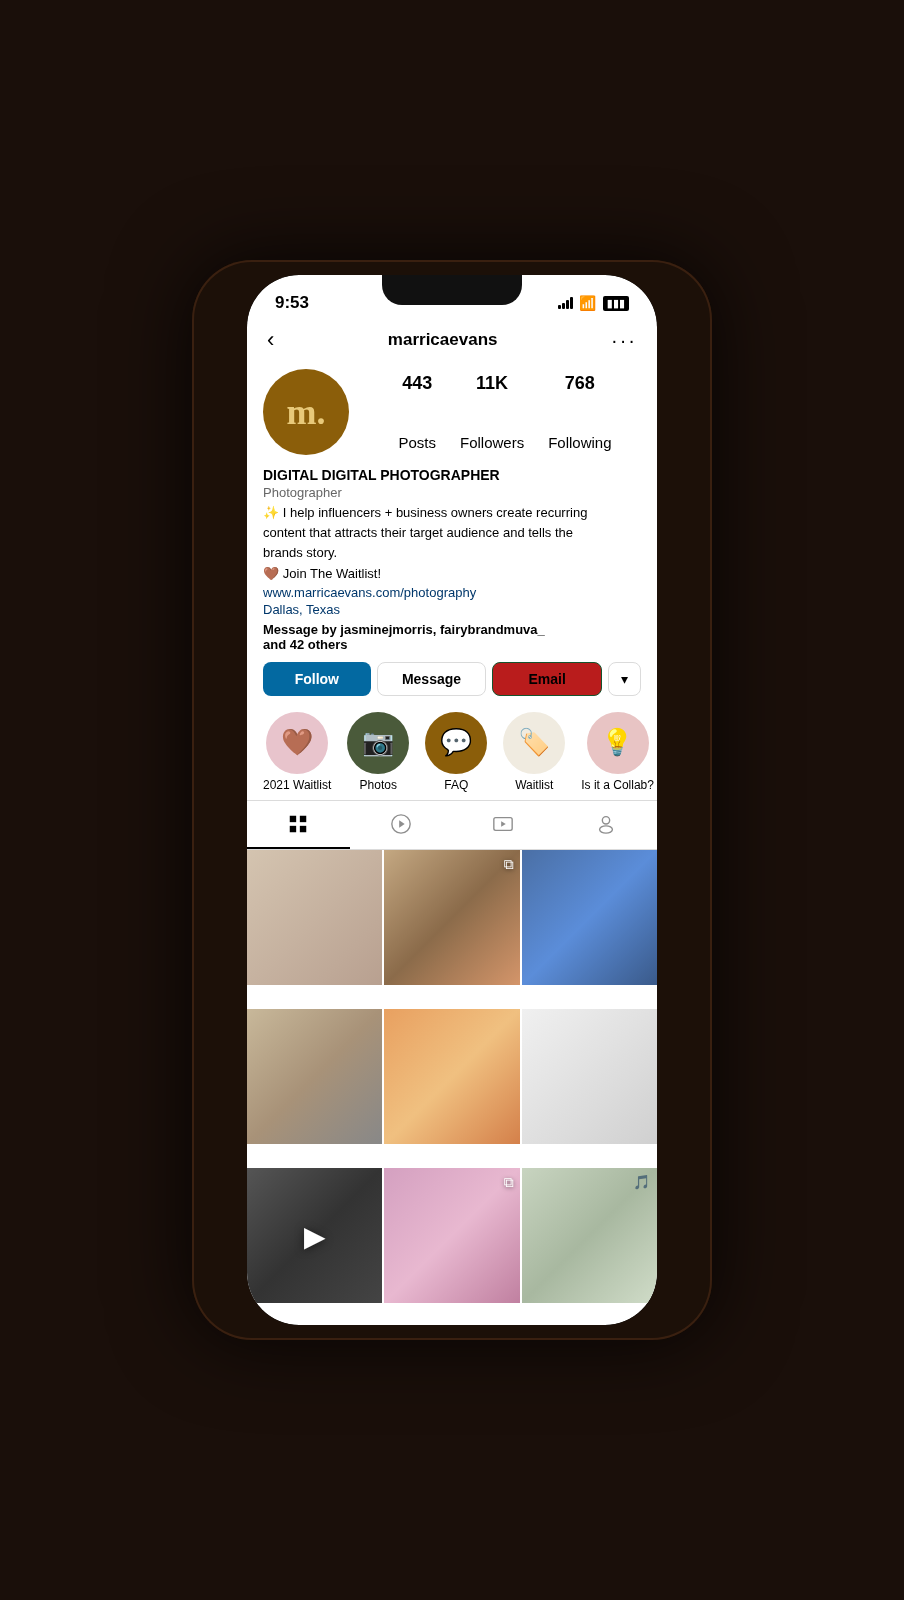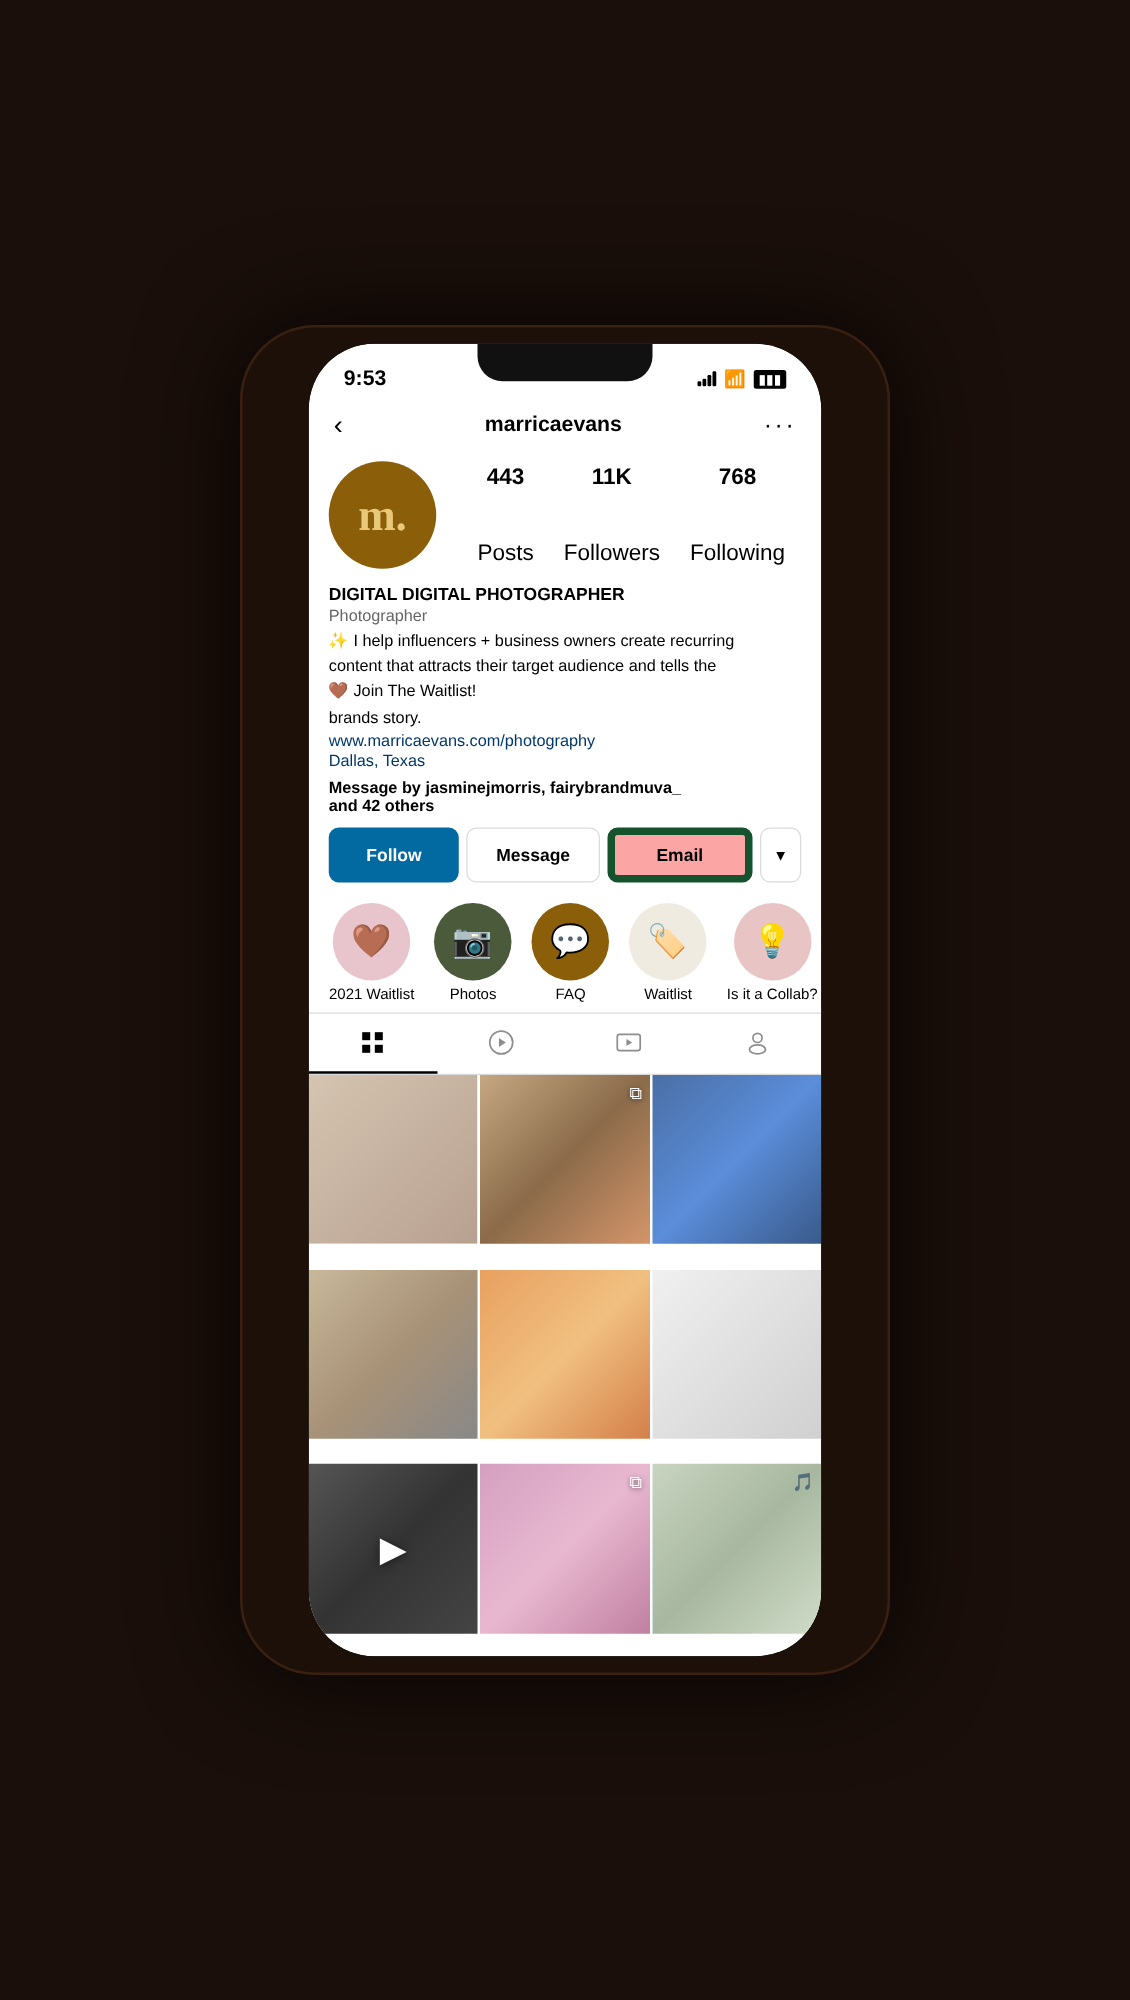--- a/index.html
+++ b/index.html
@@ -151,21 +151,21 @@
       gap: 40px;
     }
 
     .stat-number {
       font-size: 18px;
       font-weight: 700;
       color: #000;
     }
 
     .stat-label {
-      font-size: 18px;
+      font-size: 15px;
       color: #000;
     }
 
     .bio-section {
       margin-bottom: 8px;
     }
 
     .bio-name {
       font-size: 14px;
       font-weight: 700;
@@ -234,23 +234,23 @@
       border: 1px solid #dbdbdb;
       border-radius: 8px;
       padding: 8px;
       font-size: 14px;
       font-weight: 600;
       cursor: pointer;
     }
 
     .btn-email {
       flex: 1;
-      background: #fca5a5;
-      color: #000;
-      border: 6px solid #14532d;
+      background: #b91c1c;
+      color: #000;
+      border: 1px solid #14532d;
       border-radius: 8px;
       padding: 8px;
       font-size: 14px;
       font-weight: 600;
       cursor: pointer;
     }
 
     .btn-dropdown {
       background: white;
       color: #000;
@@ -445,22 +445,22 @@
               <span class="stat-label">Following</span>
             </div>
           </div>
         </div>
 
         <div class="bio-section">
           <div class="bio-name">DIGITAL DIGITAL PHOTOGRAPHER</div>
           <div class="bio-category">Photographer</div>
           <div class="bio-text">✨ I help influencers + business owners create recurring</div>
           <div class="bio-text">content that attracts their target audience and tells the</div>
+          <div class="bio-text">brands story.</div>
           <div class="bio-text">🤎 Join The Waitlist!</div>
-          <div class="bio-text">brands story.</div>
           <a class="bio-link">www.marricaevans.com/photography</a>
           <span class="bio-location">Dallas, Texas</span>
           <div class="bio-followed">
             <span>Message by jasminejmorris, fairybrandmuva_</span><br>
             <span>and 42 others</span>
           </div>
         </div>
 
         <div class="action-buttons">
           <button class="btn-follow">Follow</button>

